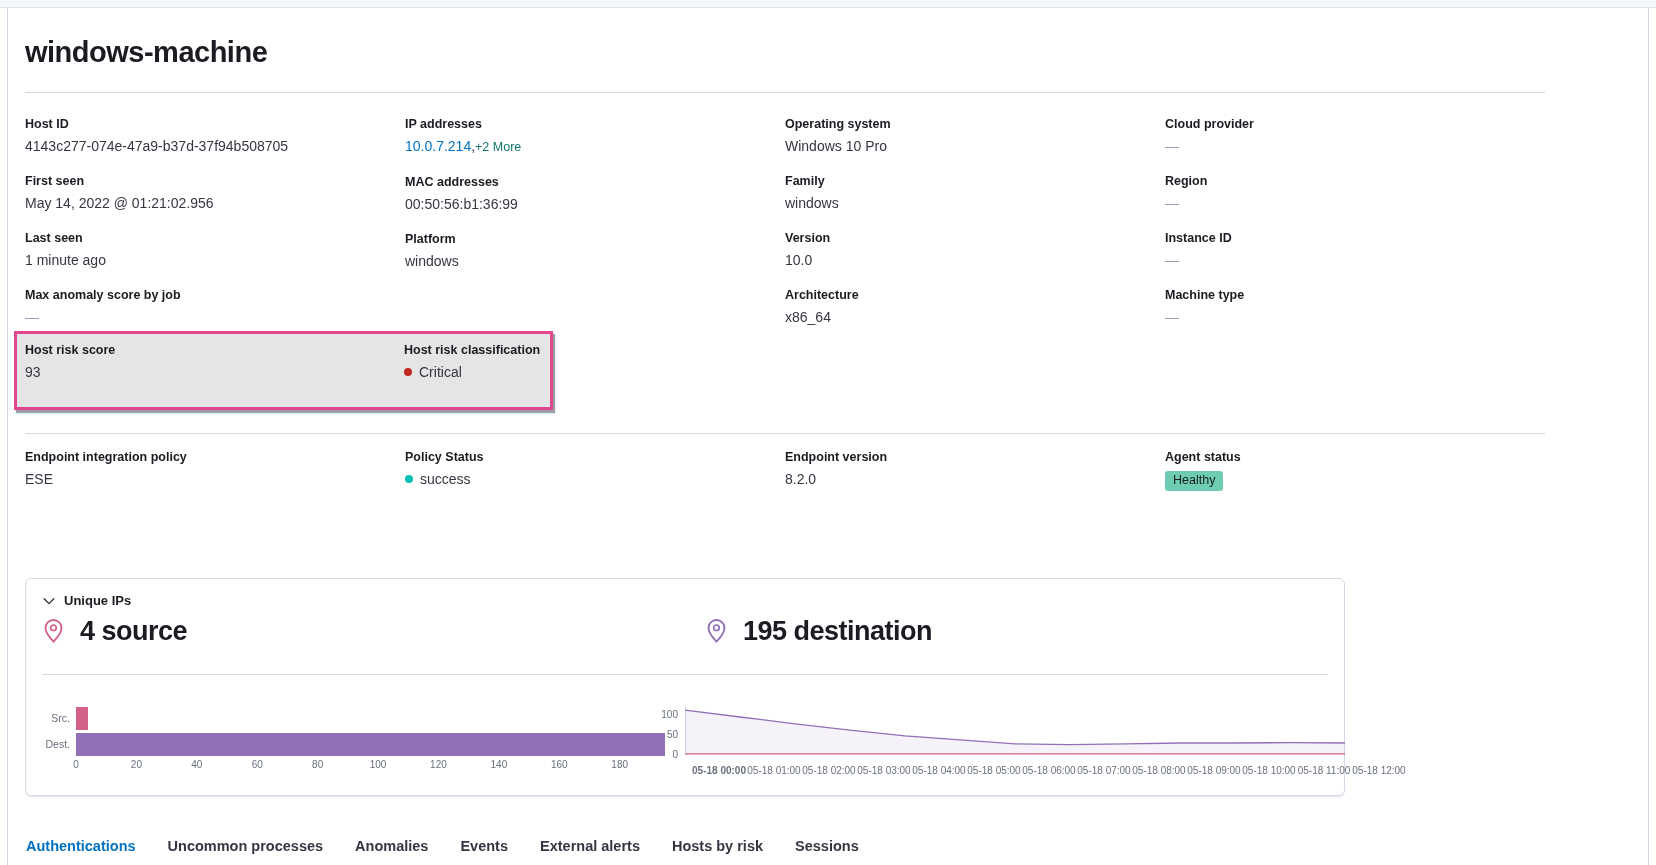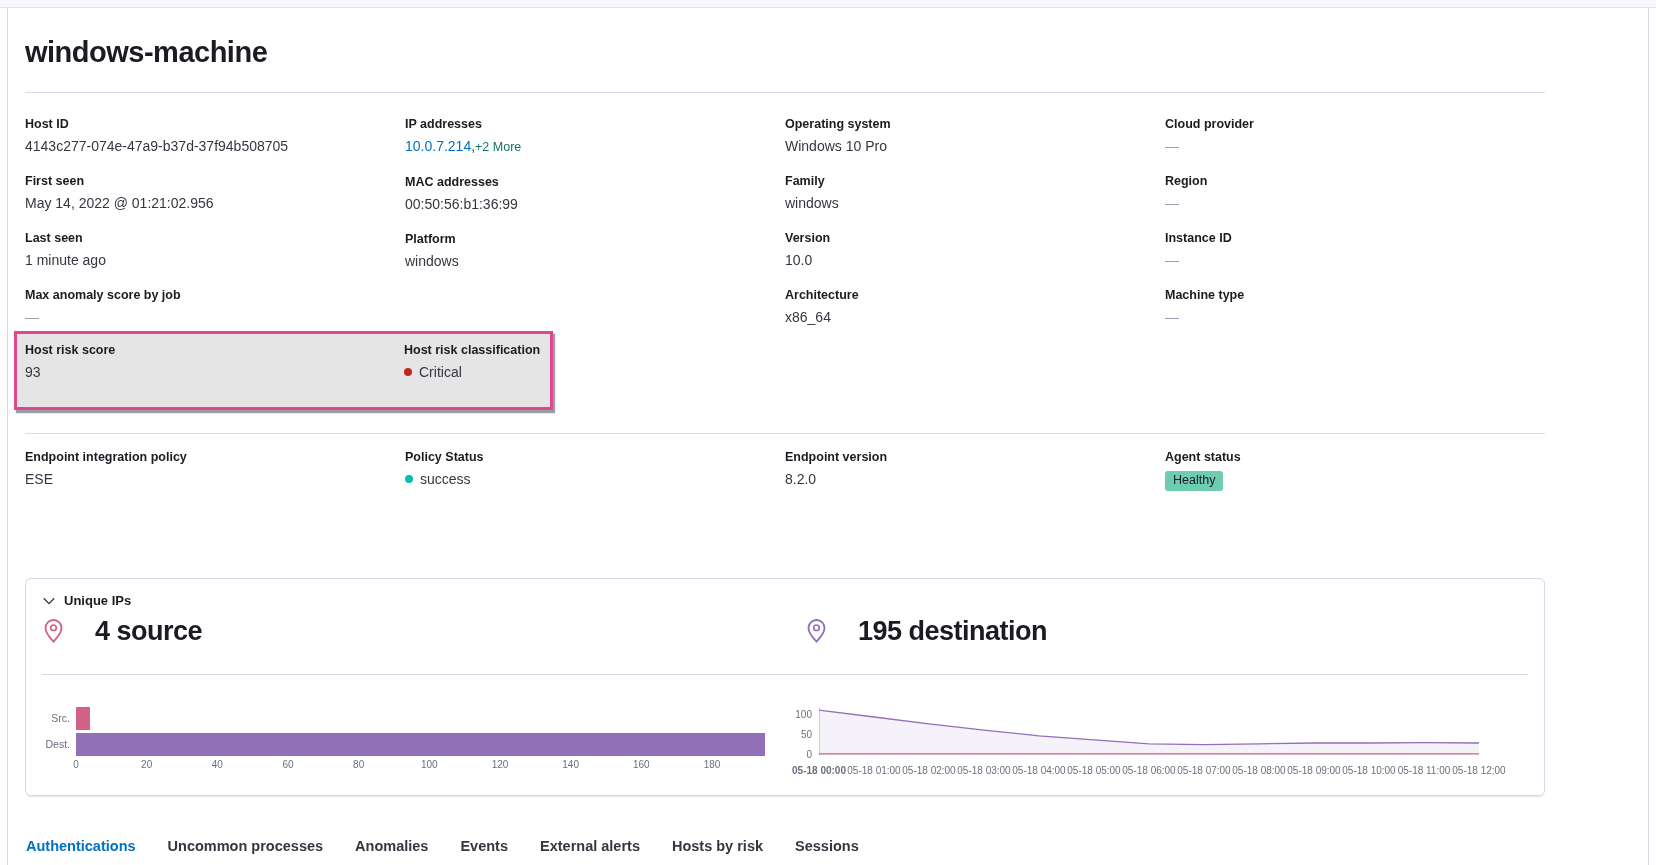--- a/index.html
+++ b/index.html
@@ -36,27 +36,27 @@
     box-shadow:2px 3px 1px rgba(73,79,92,0.55); padding:8px 0 8px 8px; background:#e5e5e5; }
   .risk-grid { display:grid; grid-template-columns:379px auto; }
   .dot { display:inline-block; width:8px; height:8px; border-radius:50%; margin-right:7px; position:relative; top:-1px; }
   .divider-2 { margin-top:22px; }
 
   
   .endpoint-grid { margin-top:15px; }
   .badge { display:inline-block; border-radius:3px; padding:2px 8px 3px; font-size:12.5px; line-height:15px; font-weight:400; }
 
   
-  .panel { margin-top:72px; width:1520px; border:1px solid #d3dae6; border-radius:6px;
+  .panel { margin-top:72px; width:1320px; border:1px solid #d3dae6; border-radius:6px;
     background:#fff; padding:14px 16px 16px; box-shadow:0 2px 2px -1px rgba(152,162,179,0.3); }
   .panel-head { display:flex; align-items:center; gap:8px; }
   .chev { width:14px; height:14px; color:#343741; cursor:pointer; display:inline-flex; }
   .panel-head-label { font-size:13px; font-weight:700; color:#1a1c21; }
   .stats-row { display:flex; margin-top:6px; }
-  .stat-half { width:50%; display:flex; align-items:center; gap:30px; }
+  .stat-half { width:50%; display:flex; align-items:center; gap:15px; }
   .stat-half.right { padding-left:20px; }
   .pin { width:23px; height:26px; display:inline-flex; }
   .stat-text { font-size:27px; line-height:34px; font-weight:700; color:#1a1c21; letter-spacing:-0.5px; }
   .panel hr { border:none; border-top:1px solid #d3dae6; margin:26px 0 0 0; }
   .charts-row { display:flex; margin-top:32px; }
   .chart-half { width:50%; }
 
   
   .hbar-row { display:flex; align-items:stretch; height:23px; margin-bottom:3px; }
   .hbar-label { width:34px; padding-right:6px; text-align:right; font-size:10.5px; color:#69707d; line-height:23px; }

